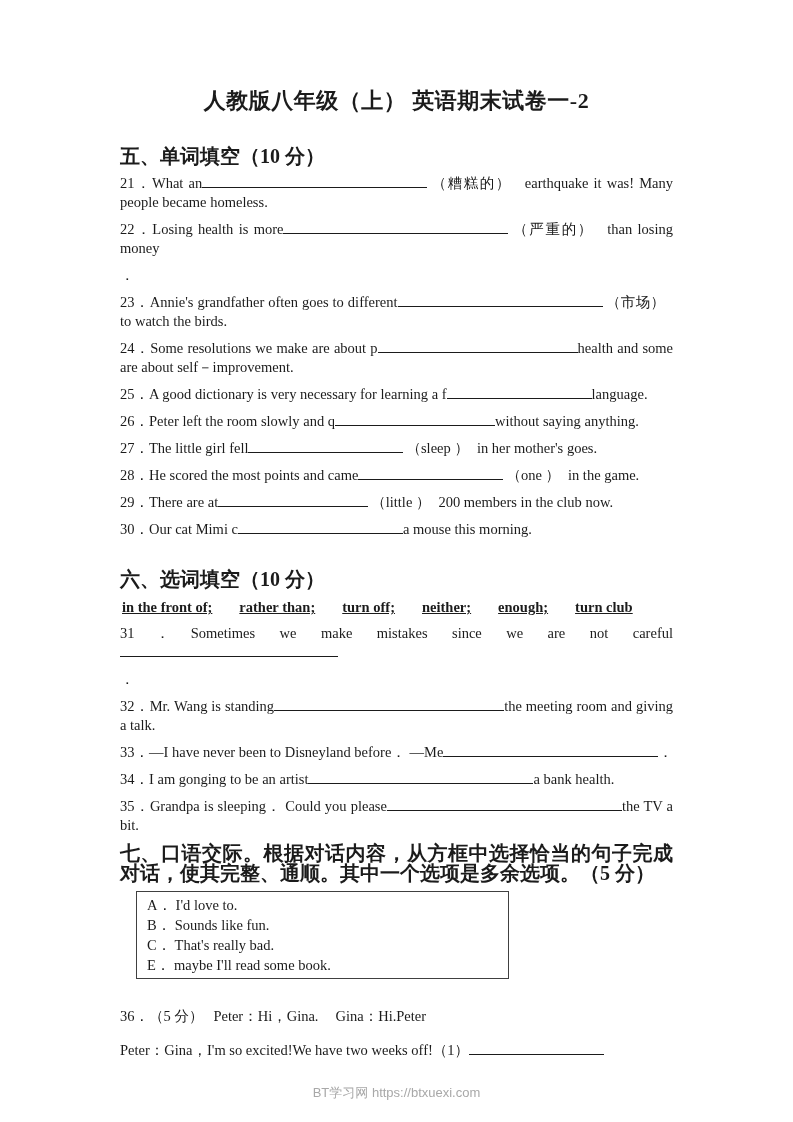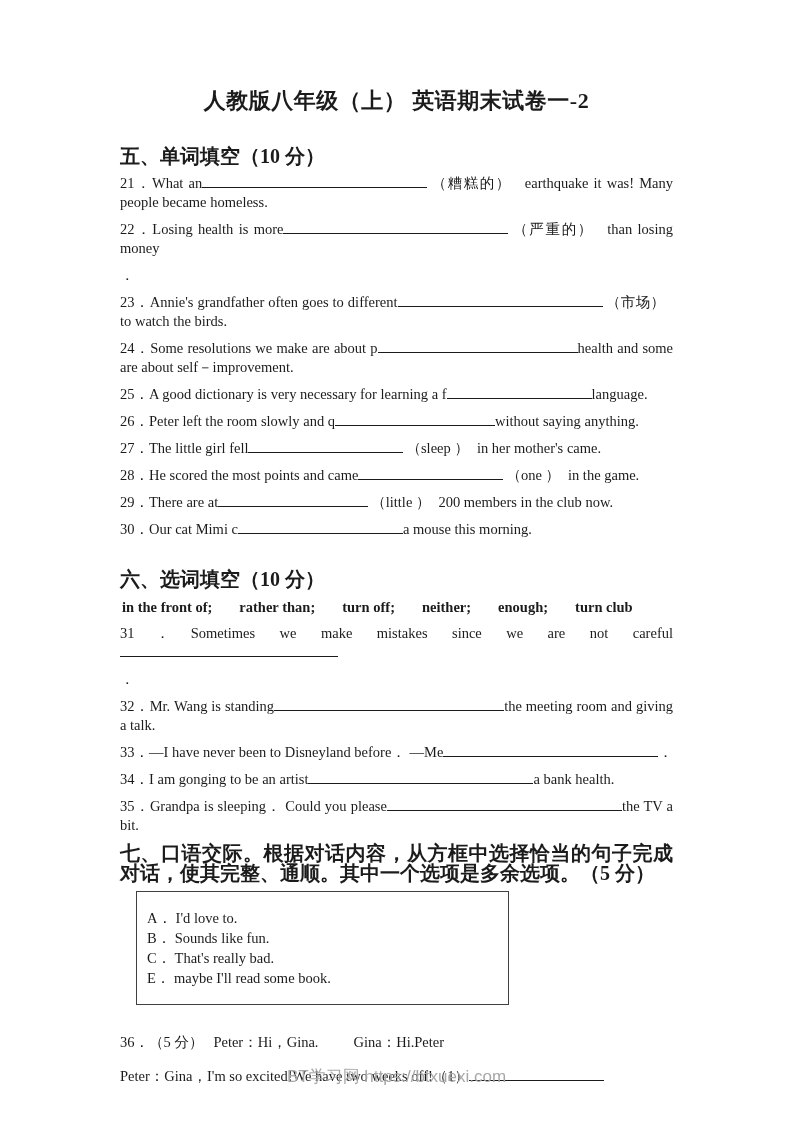--- a/index.html
+++ b/index.html
@@ -44,39 +44,39 @@
     border-bottom:1px solid #1b1b1b;
     height:13px;
     vertical-align:baseline;
   }
   .hint { padding:0 8px 0 3px; }
   .word-bank {
     font-size:14.5px;
     font-weight:bold;
     margin:10px 0 6px 2px;
   }
-  .word-bank span { margin-right:27px; }
+  .word-bank span { margin-right:27px;text-decoration:underline; }
   .options-box {
     border:1.5px solid #404040;
     width:373px;
     margin:8px 0 0 16px;
-    padding:16px 10px;
+    padding:3px 10px;
     box-sizing:border-box;
   }
   .option { font-size:14.5px; line-height:20px; }
   .q36-intro { margin-top:28px; }
   .q36-peter { margin-left:10px; }
-  .q36-gina  { margin-left:35px;font-family:Liberation Serif, serif; }
+  .q36-gina  { margin-left:17px;font-family:Liberation Serif, serif; }
   .q36-line  { margin-top:15px; }
   .footer {
     position:absolute;
-    left:0; right:0; bottom:34px;
+    left:0; right:0; bottom:20px;
     text-align:center;
     font-family:"Liberation Sans", sans-serif;
-    font-size:17px;
+    font-size:13px;
     color:#a8a8a8;
   }
 </style>
 </head>
 <body>
 
 <div class="page">
   <div class="content">
 
     <h1 class="title">人教版八年级（上） 英语期末试卷一-2</h1>
@@ -89,21 +89,21 @@
     <div class="tail">．</div>
 
     <p class="q"><span>23．Annie's grandfather often goes to different</span><span class="blank" style="width:205px"></span><span class="hint">（市场）</span><span> to watch the birds.</span></p>
 
     <p class="q"><span>24．Some resolutions we make are about p</span><span class="blank" style="width:200px"></span><span>health and some are about self－improvement.</span></p>
 
     <p class="q"><span>25．A good dictionary is very necessary for learning a f</span><span class="blank" style="width:145px"></span><span>language.</span></p>
 
     <p class="q"><span>26．Peter left the room slowly and q</span><span class="blank" style="width:160px"></span><span>without saying anything.</span></p>
 
-    <p class="q"><span>27．The little girl fell</span><span class="blank" style="width:155px"></span><span class="hint">（sleep ）</span><span>in her mother's came.</span></p>
+    <p class="q"><span>27．The little girl fell</span><span class="blank" style="width:155px"></span><span class="hint">（sleep ）</span><span>in her mother's goes.</span></p>
 
     <p class="q"><span>28．He scored the most points and came</span><span class="blank" style="width:145px"></span><span class="hint">（one ）</span><span>in the game.</span></p>
 
     <p class="q"><span>29．There are at</span><span class="blank" style="width:150px"></span><span class="hint">（little ）</span><span>200 members in the club now.</span></p>
 
     <p class="q"><span>30．Our cat Mimi c</span><span class="blank" style="width:165px"></span><span>a mouse this morning.</span></p>
 
     <h2 class="sec-heading">六、选词填空（10 分）</h2>
 
     <p class="word-bank"><span>in the front of;</span><span>rather than;</span><span>turn off;</span><span>neither;</span><span>enough;</span><span>turn club</span></p>

